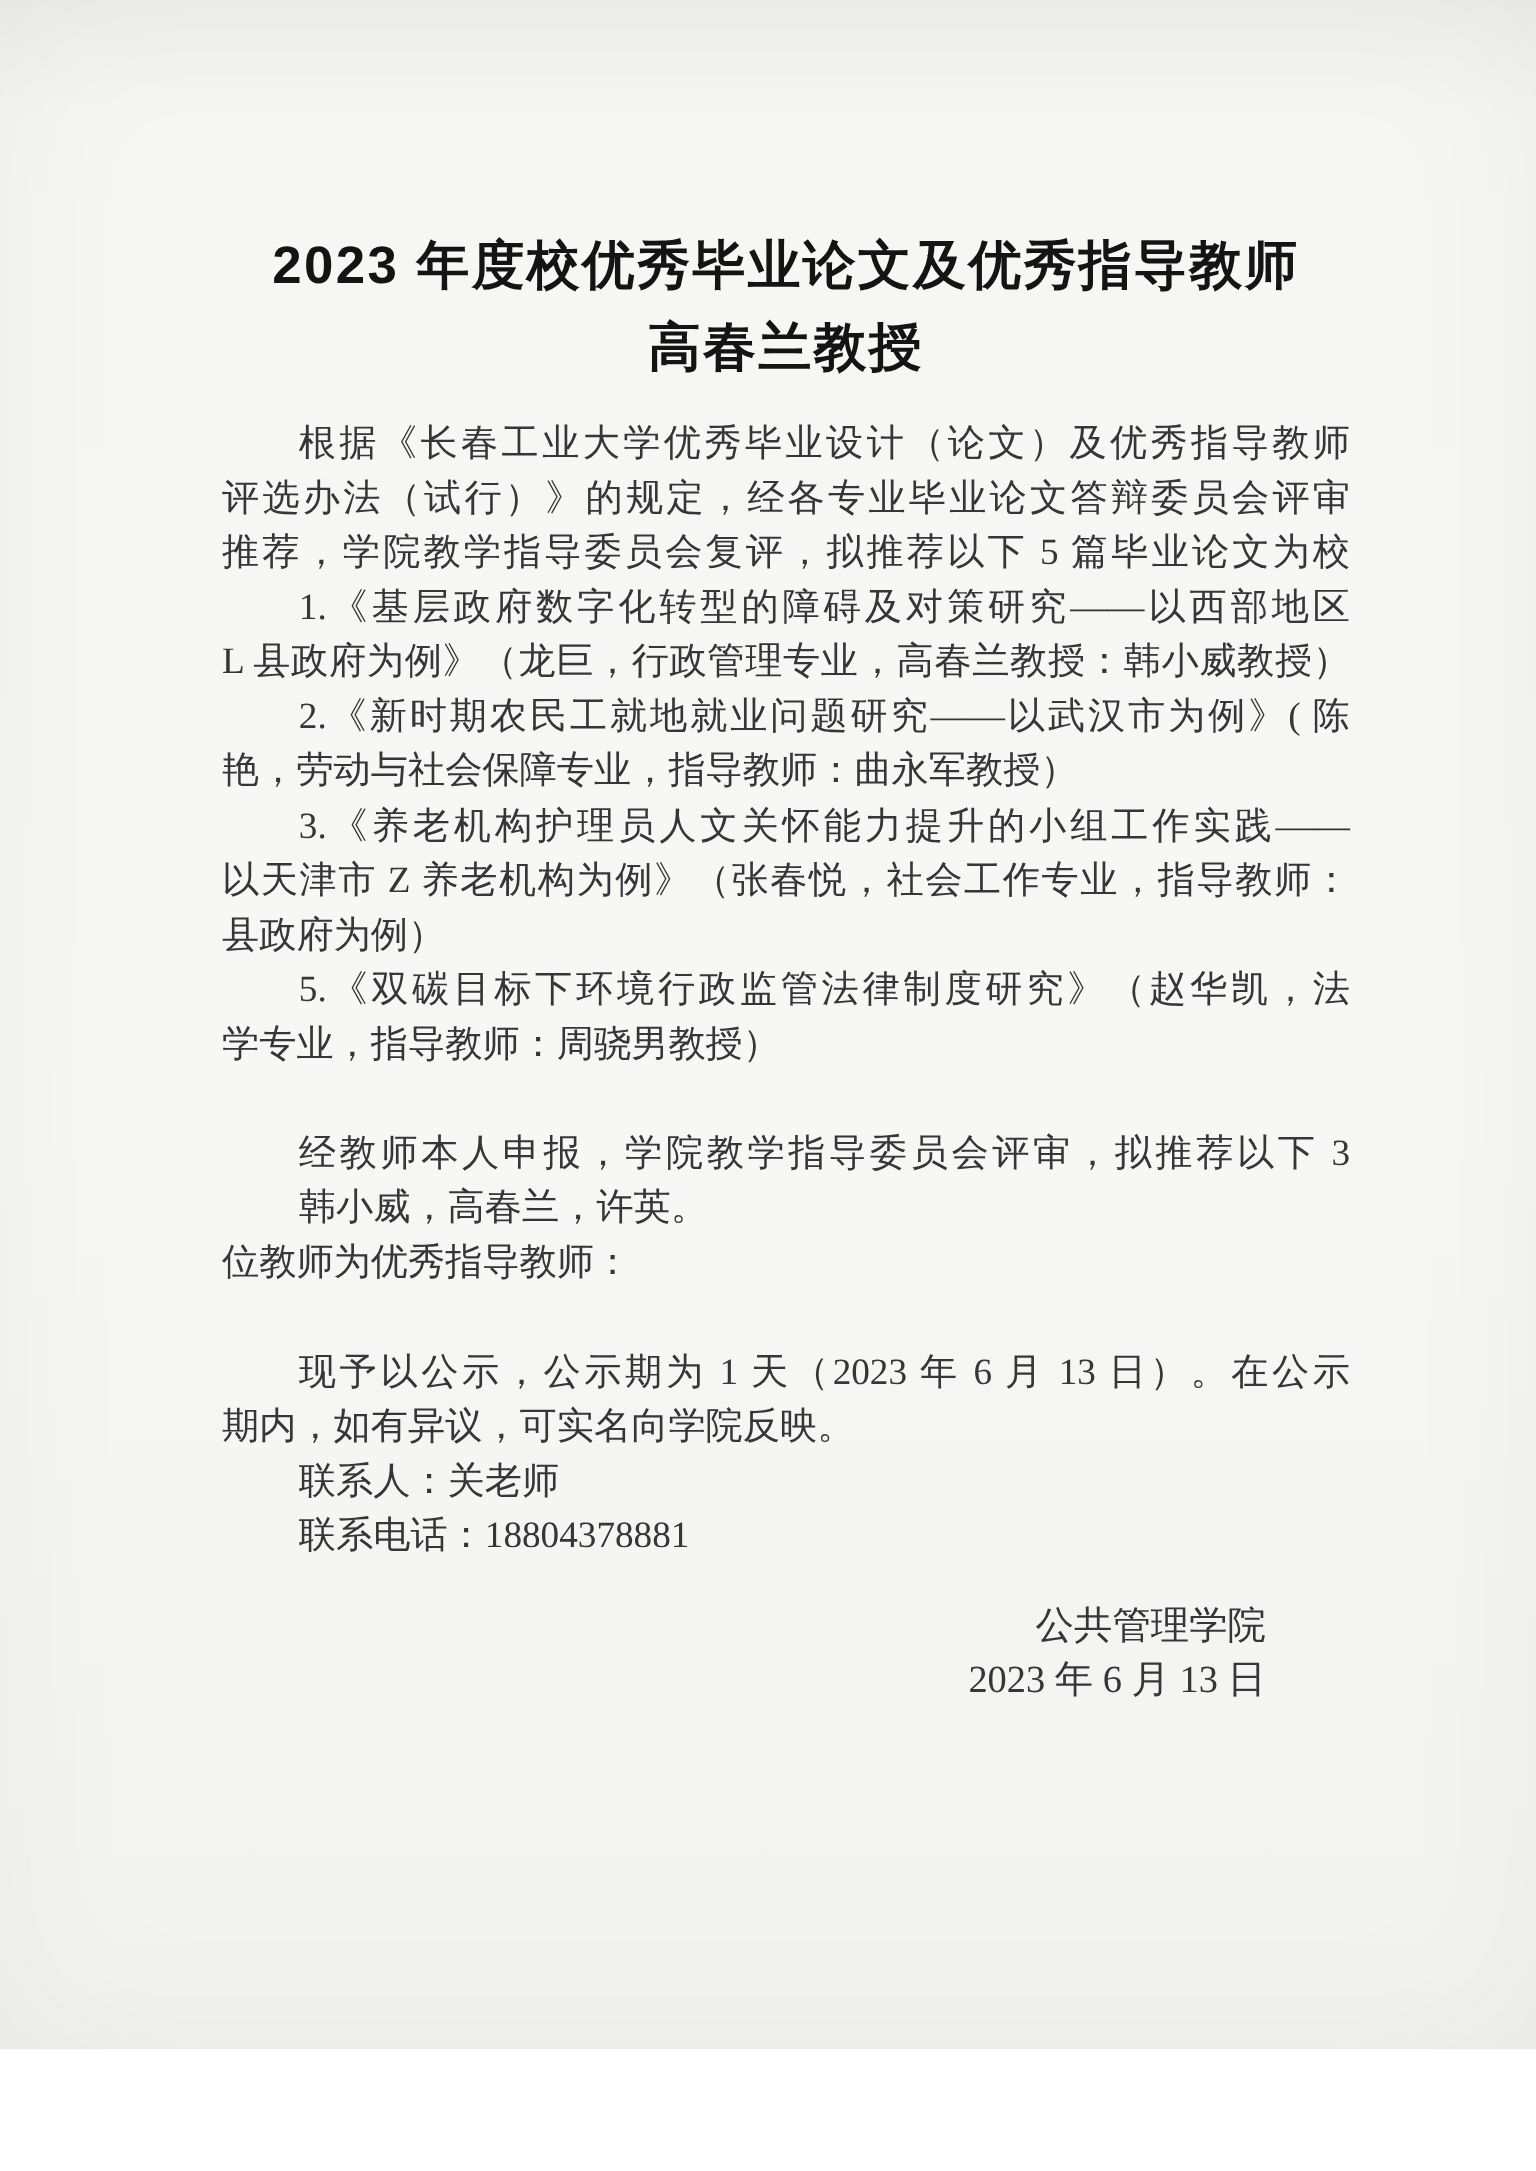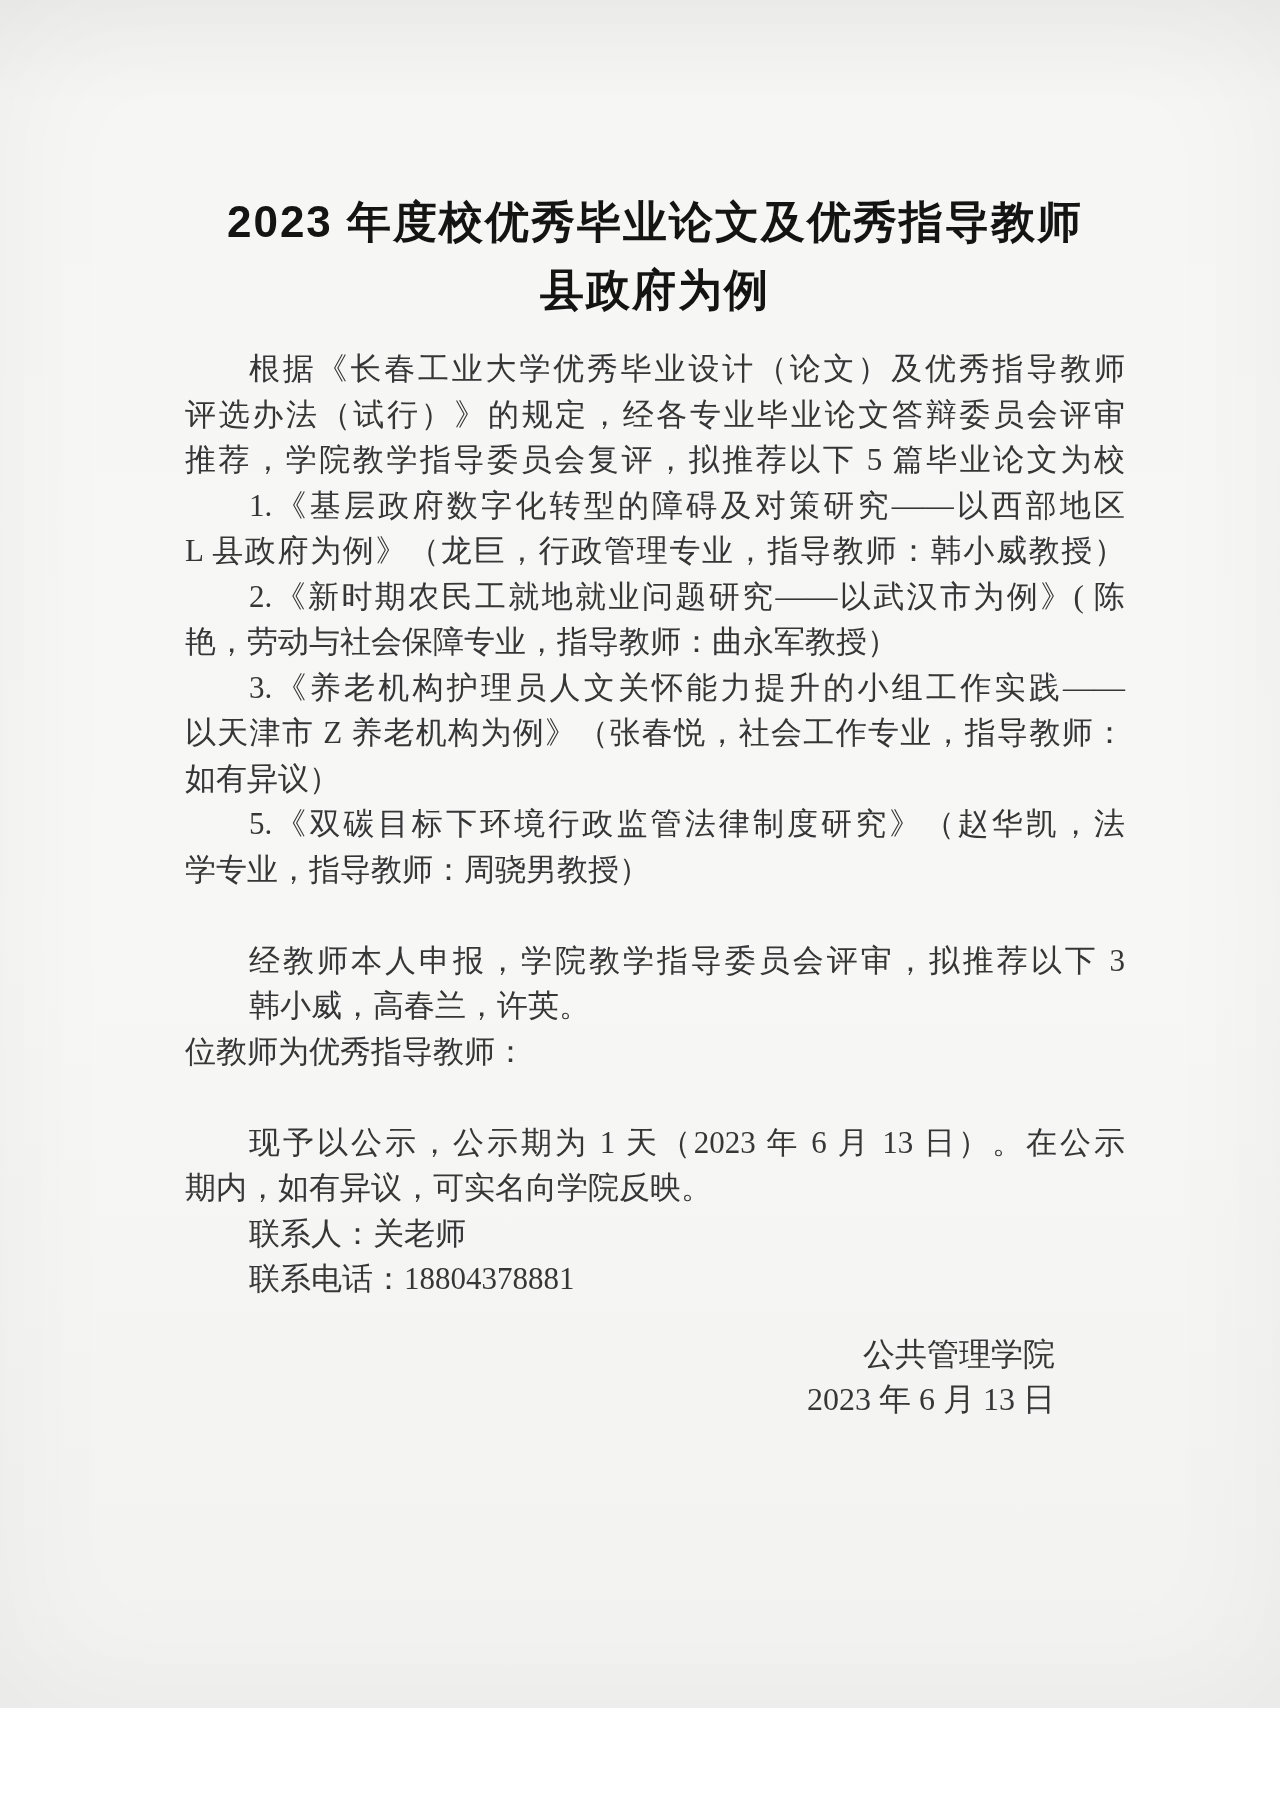--- a/index.html
+++ b/index.html
@@ -57,33 +57,33 @@
     padding-right: 70px;
   }
 </style>
 </head>
 <body>
 
 <div class="page">
   <div class="content">
     <div class="title">
       <div>2023 年度校优秀毕业论文及优秀指导教师</div>
-      <div>县政府为例</div>
+      <div>高春兰教授</div>
     </div>
     <div class="body-lines">
         <div class="line indent fill">根据《长春工业大学优秀毕业设计（论文）及优秀指导教师</div>
         <div class="line fill">评选办法（试行）》的规定，经各专业毕业论文答辩委员会评审</div>
         <div class="line fill">推荐，学院教学指导委员会复评，拟推荐以下 5 篇毕业论文为校</div>
         <div class="line indent fill">1.《基层政府数字化转型的障碍及对策研究——以西部地区</div>
-        <div class="line fill">L 县政府为例》（龙巨，行政管理专业，指导教师：韩小威教授）</div>
+        <div class="line fill">L 县政府为例》（龙巨，行政管理专业，高春兰教授：韩小威教授）</div>
         <div class="line indent fill">2.《新时期农民工就地就业问题研究——以武汉市为例》( 陈</div>
         <div class="line">艳，劳动与社会保障专业，指导教师：曲永军教授）</div>
         <div class="line indent fill">3.《养老机构护理员人文关怀能力提升的小组工作实践——</div>
         <div class="line fill">以天津市 Z 养老机构为例》（张春悦，社会工作专业，指导教师：</div>
-        <div class="line">如有异议）</div>
+        <div class="line">县政府为例）</div>
         <div class="line indent fill">5.《双碳目标下环境行政监管法律制度研究》（赵华凯，法</div>
         <div class="line">学专业，指导教师：周骁男教授）</div>
         <div class="line blank"></div>
         <div class="line indent fill">经教师本人申报，学院教学指导委员会评审，拟推荐以下 3</div>
         <div class="line indent">韩小威，高春兰，许英。</div>
         <div class="line">位教师为优秀指导教师：</div>
         <div class="line blank"></div>
         <div class="line indent fill">现予以公示，公示期为 1 天（2023 年 6 月 13 日）。在公示</div>
         <div class="line">期内，如有异议，可实名向学院反映。</div>
         <div class="line indent">联系人：关老师</div>

